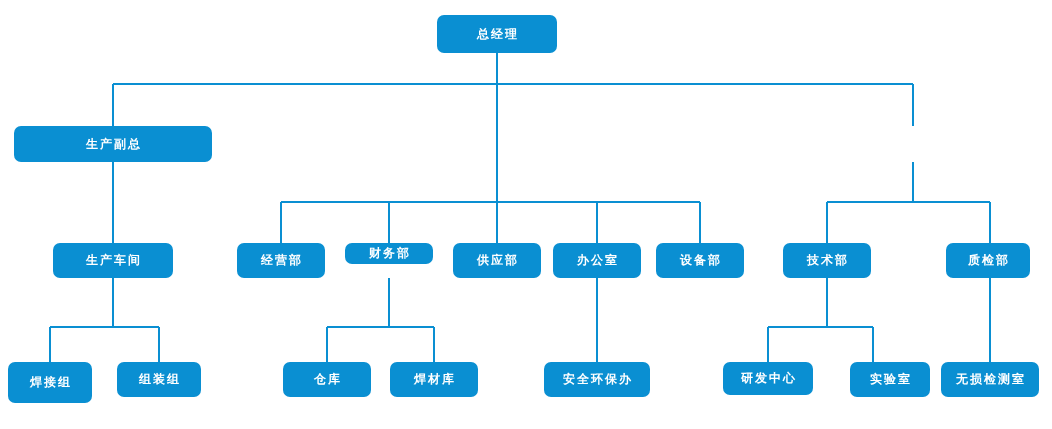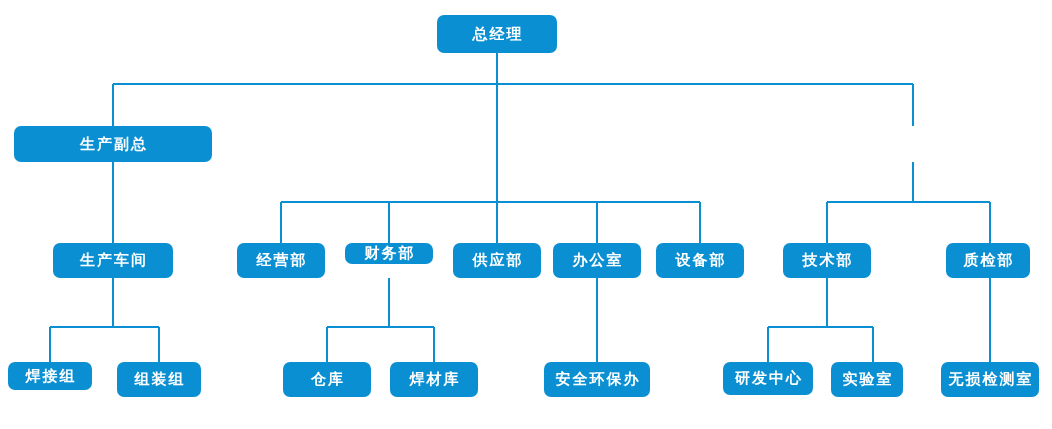--- a/index.html
+++ b/index.html
@@ -10,21 +10,21 @@
     font-family:"Liberation Sans","DejaVu Sans",sans-serif;
     overflow:hidden;
   }
   #wires{position:absolute;left:0;top:0;width:1052px;height:429px;}
   .node{
     position:absolute;
     background:#0a8fd2;
     color:#ffffff;
     border-radius:7px;
     display:flex;align-items:center;justify-content:center;
-    font-size:15px;font-weight:bold;
+    font-size:12px;font-weight:bold;
     letter-spacing:2px;text-indent:2px;
     box-sizing:border-box;
     white-space:nowrap;
   }
 </style>
 </head>
 <body>
 
 <div id="canvas">
 
@@ -77,22 +77,22 @@
 
   <div class="node" style="left:53px;top:243px;width:120px;height:35px">生产车间</div>
   <div class="node" style="left:237px;top:243px;width:88px;height:35px">经营部</div>
   <div class="node" style="left:345px;top:243px;width:88px;height:21px">财务部</div>
   <div class="node" style="left:453px;top:243px;width:88px;height:35px">供应部</div>
   <div class="node" style="left:553px;top:243px;width:88px;height:35px">办公室</div>
   <div class="node" style="left:656px;top:243px;width:88px;height:35px">设备部</div>
   <div class="node" style="left:783px;top:243px;width:88px;height:35px">技术部</div>
   <div class="node" style="left:946px;top:243px;width:84px;height:35px">质检部</div>
 
-  <div class="node" style="left:8px;top:362px;width:84px;height:28px">焊接组</div>
+  <div class="node" style="left:8px;top:362px;width:84px;height:41px">焊接组</div>
   <div class="node" style="left:117px;top:362px;width:84px;height:35px">组装组</div>
   <div class="node" style="left:283px;top:362px;width:88px;height:35px">仓库</div>
   <div class="node" style="left:390px;top:362px;width:88px;height:35px">焊材库</div>
   <div class="node" style="left:544px;top:362px;width:106px;height:35px">安全环保办</div>
   <div class="node" style="left:723px;top:362px;width:90px;height:33px">研发中心</div>
-  <div class="node" style="left:831px;top:362px;width:72px;height:35px">实验室</div>
+  <div class="node" style="left:850px;top:362px;width:80px;height:35px">实验室</div>
   <div class="node" style="left:941px;top:362px;width:98px;height:35px">无损检测室</div>
 
 </div>
 
 </body></html>

